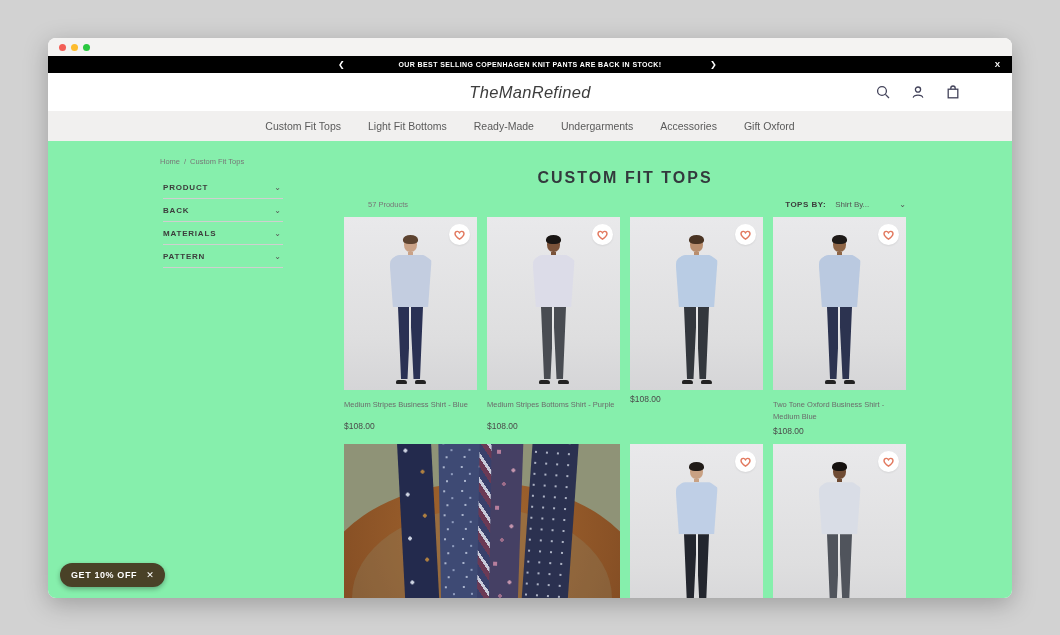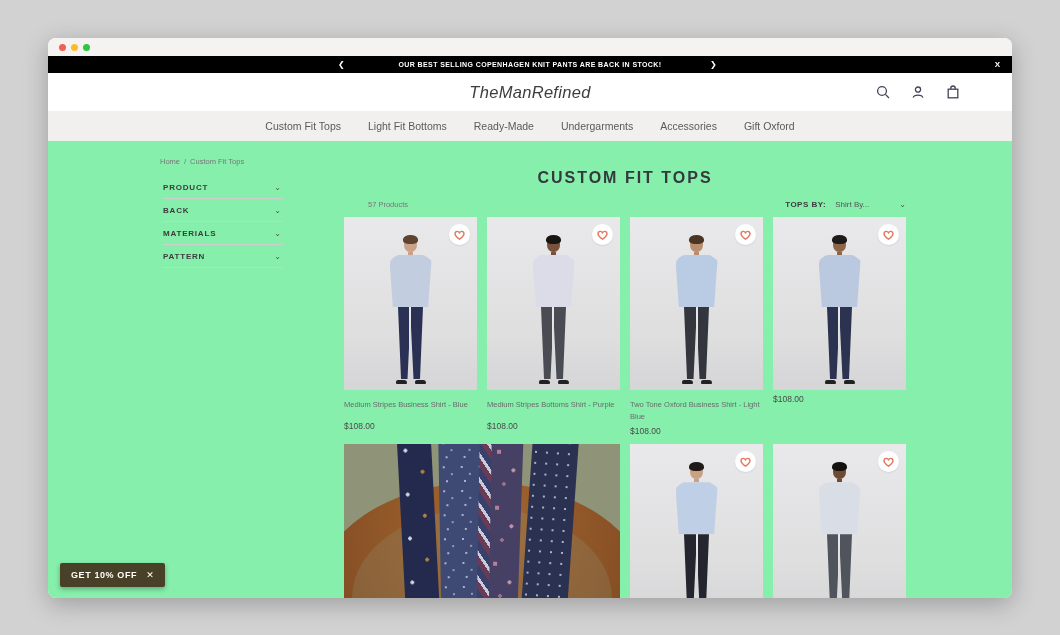--- a/index.html
+++ b/index.html
@@ -129,21 +129,21 @@
   .tie3 .tie-strip { background:#454064; background-image:radial-gradient(circle 4px at 10px 14px,#b77f9d 55%,transparent 62%),radial-gradient(circle 3px at 25px 32px,#c495ad 55%,transparent 62%),radial-gradient(circle 3px at 16px 46px,#9d6d8a 55%,transparent 62%);
     background-size:34px 56px; }
   .tie3::after { content:""; position:absolute; left:-8px; top:0; width:12px; height:200px;
     background:repeating-linear-gradient(55deg,#6b3a55 0 5px,#c8cbda 5px 8px,#39406b 8px 14px); transform:rotate(-1deg); }
   .tie4 { left:182px; width:46px; transform:rotate(4deg); }
   .tie4 .tie-strip { width:46px; background:#2b3150; background-image:radial-gradient(circle 1px at 4px 4px,#c2c8d8 70%,transparent 75%);
     background-size:11px 11px; }
   
   .promo {
     position:absolute; left:60px; top:563px; background:#494127; color:#fff;
-    display:flex; align-items:center; gap:9px; padding:7px 11px; border-radius:2px;
+    display:flex; align-items:center; gap:9px; padding:7px 11px; border-radius:12px;
     cursor:pointer; box-shadow:0 2px 5px rgba(0,0,0,.3); z-index:5;
   }
   .promo-label { font-size:9px; font-weight:bold; letter-spacing:.6px; }
   .promo-close { font-size:9px; }
 </style>
 </head>
 <body>
 
 <div class="window">
 
@@ -291,21 +291,20 @@
               <div class="head"></div>
                 <div class="neck"></div>
                 <div class="shirt"></div>
                 <div class="pants"></div>
               <div class="shoes">
                   <span class="shoe"></span>
                   <span class="shoe"></span>
                 </div>
             </div>
           </div>
-          <div class="card-title">Two Tone Oxford Business Shirt - Light Blue</div>
           <div class="card-price">$108.00</div>
         </div>
 
         <div class="card">
           <div class="card-img v4">
             <span class="wish">
               <svg viewBox="0 0 12 11">
                   <path d="M6 10 C1 6.6 0.6 4 1.6 2.5 C2.6 1 4.8 1.2 6 3 C7.2 1.2 9.4 1 10.4 2.5 C11.4 4 11 6.6 6 10 Z"></path>
                 </svg>
             </span>
@@ -313,20 +312,21 @@
               <div class="head"></div>
                 <div class="neck"></div>
                 <div class="shirt"></div>
                 <div class="pants"></div>
               <div class="shoes">
                   <span class="shoe"></span>
                   <span class="shoe"></span>
                 </div>
             </div>
           </div>
+          <div class="card-title">Two Tone Oxford Business Shirt - Medium Blue</div>
           <div class="card-price">$108.00</div>
         </div>
 
       </div>
 
       <div class="grid-row">
 
         <div class="banner">
           <div class="chair"></div>
           <div class="tie tie1">

